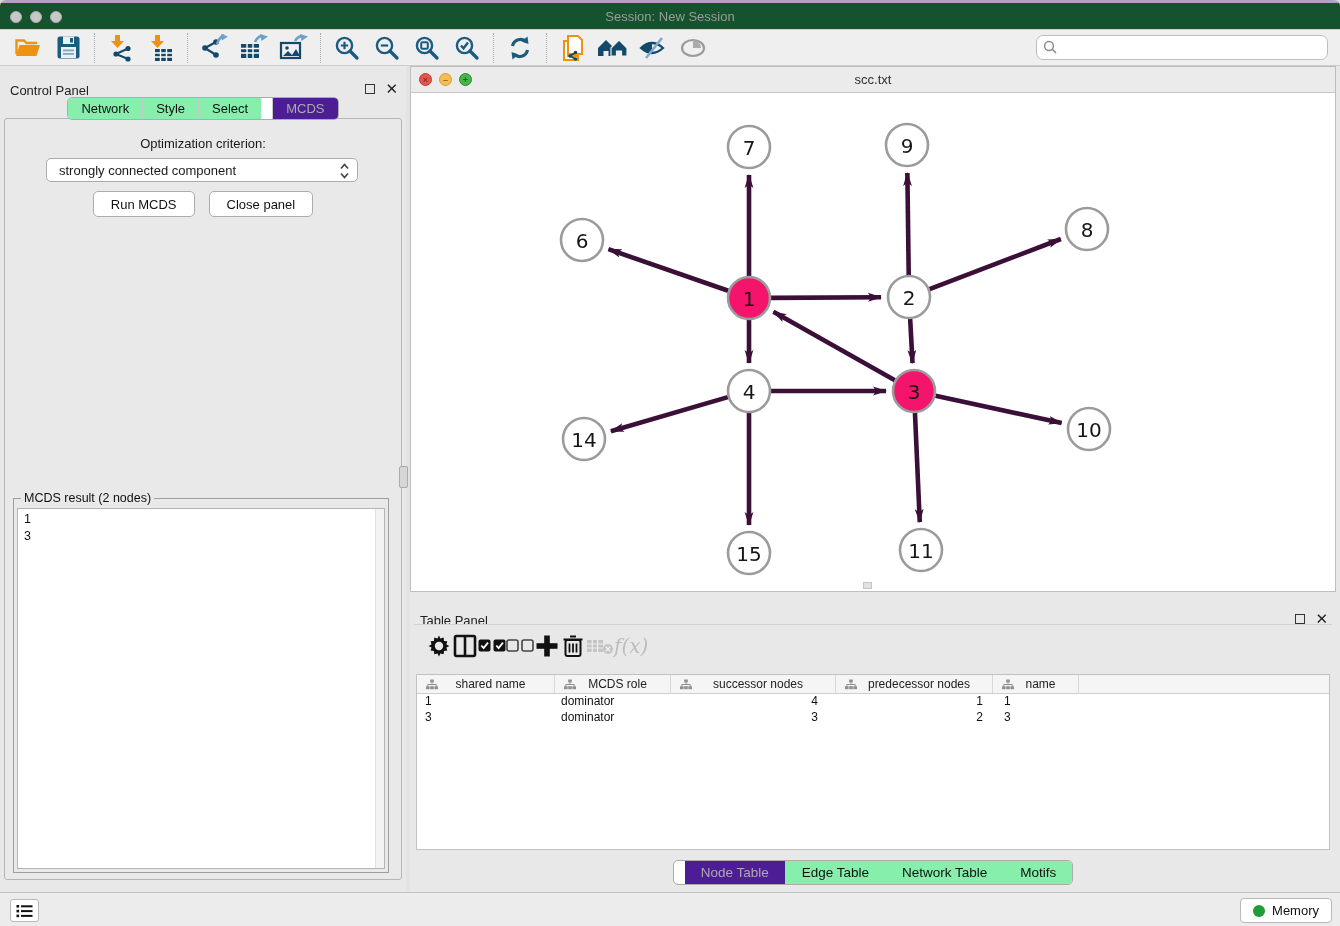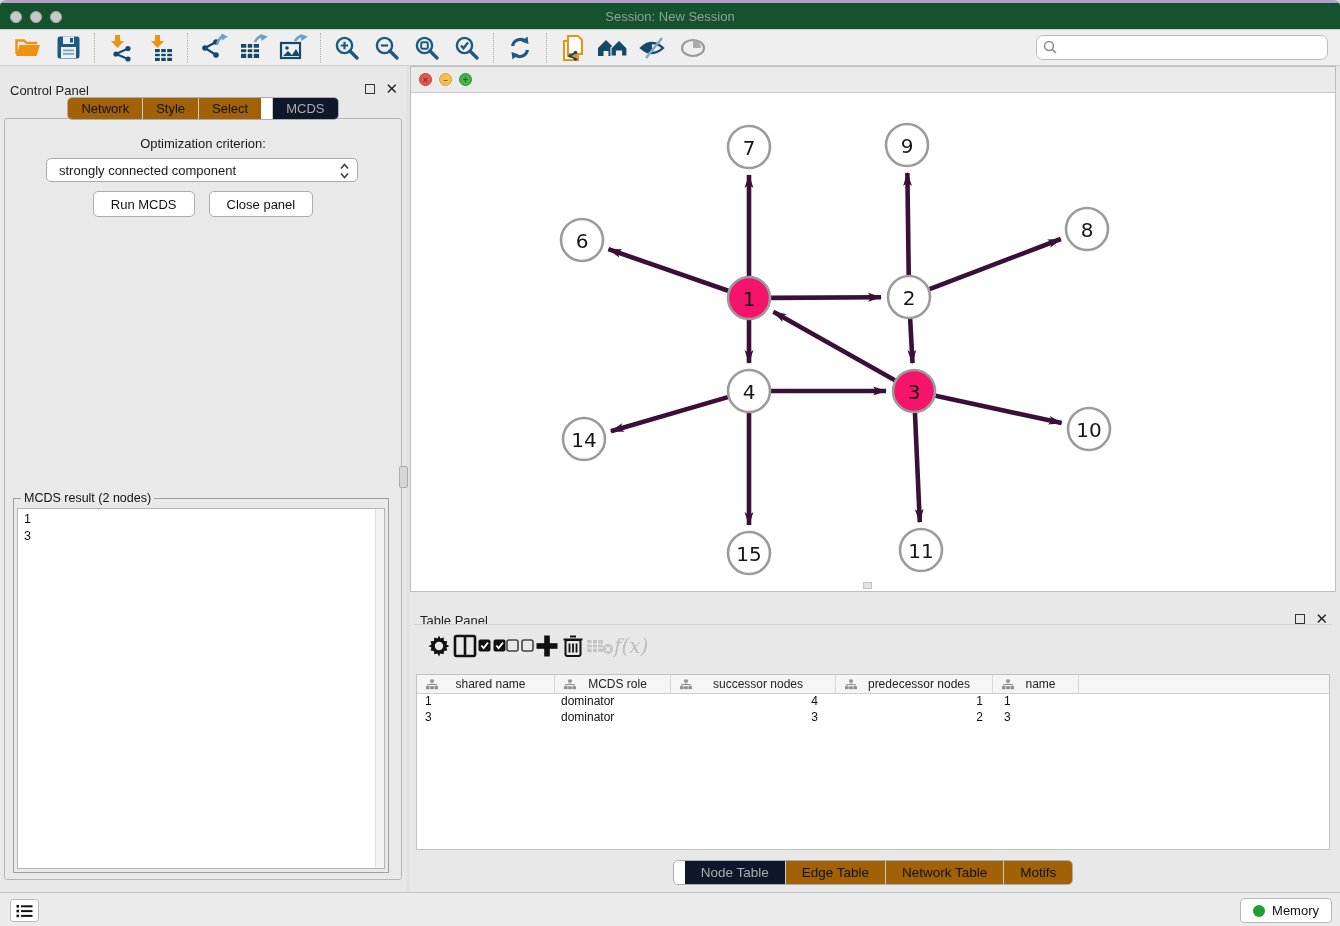--- a/index.html
+++ b/index.html
@@ -24,23 +24,23 @@
            padding:0 8px 0 26px;font-size:13px;outline:none;color:#333;}
   #search-wrap svg{position:absolute;left:7px;top:5px;}
   
   #control-panel{position:absolute;left:0;top:66px;width:406px;height:826px;}
   .panel-head{position:relative;height:26px;padding:5px 8px 0 10px;font-size:13px;color:#222;margin-top:12px;}
   .panel-tools{position:absolute;right:8px;top:6px;display:flex;gap:10px;align-items:center;}
   .float-ic{width:10px;height:10px;border:1.6px solid #333;display:inline-block;}
   .close-ic{font-size:15px;font-weight:bold;color:#222;line-height:10px;}
   #cp-tabs{position:absolute;left:0;right:0;top:31px;display:flex;justify-content:center;z-index:3;}
   .tabgroup{display:inline-flex;border:1px solid #ACACAC;border-radius:5px;overflow:hidden;background:#fff;}
-  .tab{padding:3px 13px;font-size:13px;background:#a16207;color:#111;border-left:1px solid #C9C9C9;}
+  .tab{padding:3px 13px;font-size:13px;background:#86efac;color:#111;border-left:1px solid #C9C9C9;}
   .tab:first-child{border-left:none;}
-  .tab.active{background:#0f172a;color:#ABABAB;margin-left:11px;}
+  .tab.active{background:#4c1d95;color:#ABABAB;margin-left:11px;}
   #cp-body{position:absolute;left:4px;right:4px;top:52px;bottom:12px;border:1px solid #B5B5B5;
            border-radius:3px;background:#E9E9E9;}
   #opt-label{position:absolute;top:17px;left:0;right:0;text-align:center;font-size:13px;}
   #mcds-dropdown{position:absolute;top:39px;left:41px;width:312px;height:24px;background:#fff;
            border:1px solid #ACACAC;border-radius:5px;font-size:13px;display:flex;align-items:center;
            padding-left:12px;}
   #mcds-dropdown .chev{position:absolute;right:6px;top:3px;}
   .btn-row{position:absolute;top:72px;left:0;right:0;display:flex;justify-content:center;gap:14px;}
   .mac-btn{height:23px;background:#fff;border:1px solid #ACACAC;border-radius:5px;font-size:13px;
            padding:12px 17px;display:flex;align-items:center;color:#111;}
@@ -287,20 +287,21 @@
   <div id="v-divider"></div>
   <div id="v-grip"></div>
 
   <div id="network-frame">
     <div id="net-titlebar">
       <span class="net-traffic">
         <span class="ntl red">×</span>
         <span class="ntl yel">–</span>
         <span class="ntl grn">+</span>
       </span>
+      <span id="net-title">scc.txt</span>
     </div>
     <svg id="graph-svg" width="924" height="498" viewBox="0 0 924 498">
         <defs>
           <marker id="arw" viewBox="0 0 14 10" refX="13" refY="5" markerWidth="14" markerHeight="10" markerUnits="userSpaceOnUse" orient="auto">
             <path d="M0 0.6 L14 5 L0 9.4 L3.2 5 Z" fill="#3B1038"></path>
           </marker>
         </defs>
         <line x1="338" y1="183" x2="338" y2="82" stroke="#3B1038" stroke-width="4.6" marker-end="url(#arw)"></line>
         <line x1="317.21771501310434" y1="197.78220042371288" x2="197.45018089241267" y2="156.18629036981997" stroke="#3B1038" stroke-width="4.6" marker-end="url(#arw)"></line>
         <line x1="359.9995703250881" y1="204.8625026854682" x2="470.0005468589788" y2="204.17499658213137" stroke="#3B1038" stroke-width="4.6" marker-end="url(#arw)"></line>

